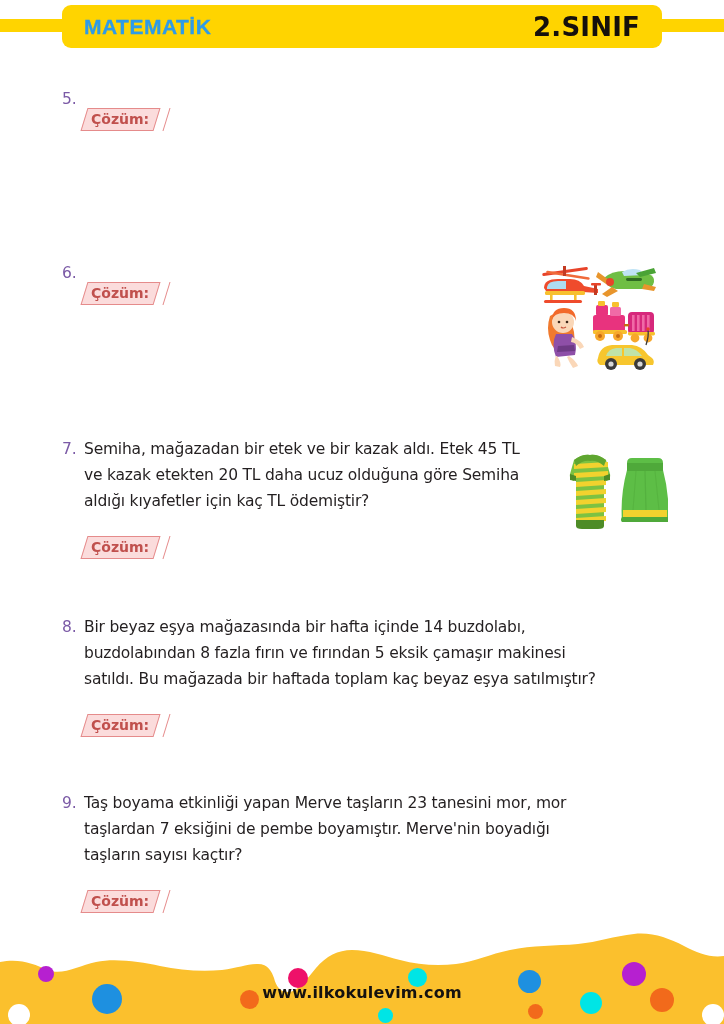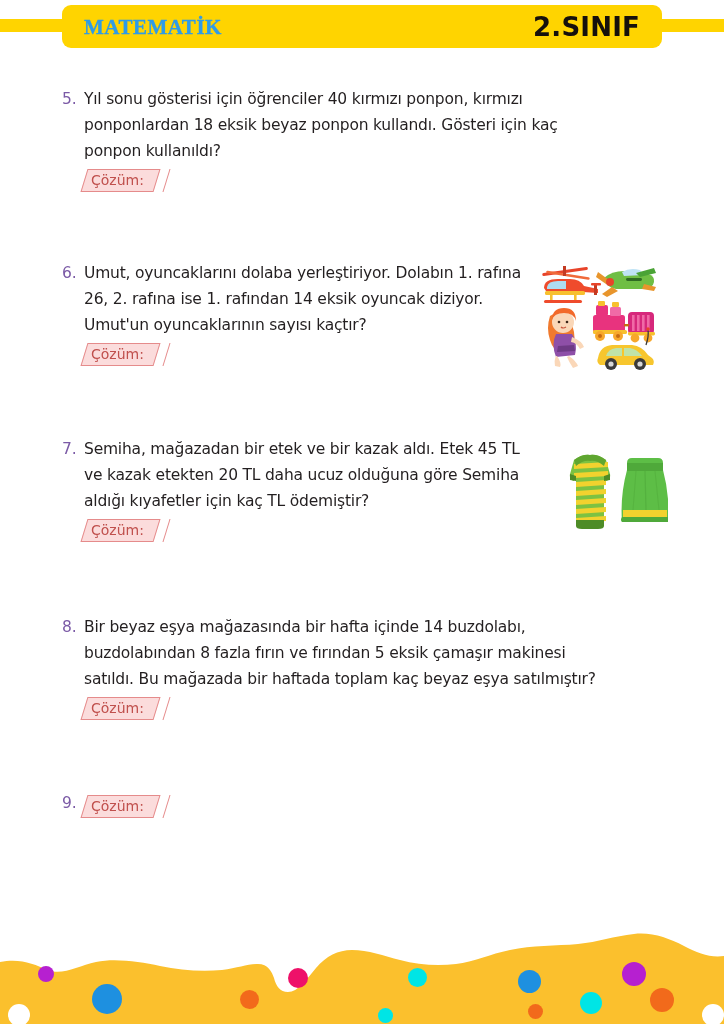--- a/index.html
+++ b/index.html
@@ -41,21 +41,21 @@
   }
   .header-title {
     position: absolute;
     left: 22px;
     top: 50%;
     transform: translateY(-50%);
     color: #2E9BE8;
     font-size: 21px;
     font-weight: bold;
     letter-spacing: 0.5px;
-    font-family: Liberation Serif, serif;
+    font-family: Liberation Sans, sans-serif;
     -webkit-text-stroke: 0.3px #2E9BE8;
   }
   .header-grade {
     position: absolute;
     right: 22px;
     top: 50%;
     transform: translateY(-50%);
     color: #15100C;
     font-size: 26px;
     font-weight: bold;
@@ -85,23 +85,24 @@
     line-height: 26px;
     letter-spacing: -0.2px;
     font-family: "DejaVu Sans", sans-serif;
     max-width: 520px;
   }
   .q-text.narrow { max-width: 440px; }
 
   
   .cozum-wrap {
     position: relative;
-    margin-top: 5px;
+    margin-top: 22px;
     height: 24px;
     width: 115px;
+    font-weight: bold;
   }
   .cozum-box {
     position: absolute;
     left: 0; top: 0;
     height: 23px;
     width: 73px;
     background: #FBDCDC;
     border: 1px solid #E58B8B;
     box-sizing: border-box;
     transform: skewX(-17deg);
@@ -167,35 +168,33 @@
   <div class="header-banner">
     <div class="header-title">MATEMATİK</div>
     <div class="header-grade">2.SINIF</div>
   </div>
 </div>
 
 <div class="question" style="top:86px;">
   <div class="q-row">
     <div class="q-num">5.</div>
     <div class="q-body">
-      <div class="q-text">Yıl sonu gösterisi için öğrenciler 40 kırmızı ponpon, kırmızı ponponlardan 18 eksik beyaz ponpon kullandı. Gösteri için kaç ponpon kullanıldı?</div>
       <div class="cozum-wrap">
         <div class="cozum-box"></div>
         <div class="cozum-label">Çözüm:</div>
         <div class="cozum-slash"></div>
       </div>
     </div>
   </div>
 </div>
 
 <div class="question" style="top:260px;">
   <div class="q-row">
     <div class="q-num">6.</div>
     <div class="q-body">
-      <div class="q-text narrow">Umut, oyuncaklarını dolaba yerleştiriyor. Dolabın 1. rafına 26, 2. rafına ise 1. rafından 14 eksik oyuncak diziyor. Umut'un oyuncaklarının sayısı kaçtır?</div>
       <div class="cozum-wrap">
         <div class="cozum-box"></div>
         <div class="cozum-label">Çözüm:</div>
         <div class="cozum-slash"></div>
       </div>
     </div>
   </div>
 </div>
 
 <div class="illus" style="left:536px; top:258px; width:122px; height:112px;">
@@ -336,20 +335,21 @@
         <div class="cozum-slash"></div>
       </div>
     </div>
   </div>
 </div>
 
 <div class="question" style="top:790px;">
   <div class="q-row">
     <div class="q-num">9.</div>
     <div class="q-body">
+      <div class="q-text">Taş boyama etkinliği yapan Merve taşların 23 tanesini mor, mor taşlardan 7 eksiğini de pembe boyamıştır. Merve'nin boyadığı taşların sayısı kaçtır?</div>
       <div class="cozum-wrap">
         <div class="cozum-box"></div>
         <div class="cozum-label">Çözüm:</div>
         <div class="cozum-slash"></div>
       </div>
     </div>
   </div>
 </div>
 
 <div class="footer">
@@ -381,13 +381,14 @@
   <div class="dot" style="left:378px; top:88px;  width:15px; height:15px; background:#00E5E5;"></div>
   <div class="dot" style="left:622px; top:42px;  width:24px; height:24px; background:#B620D0;"></div>
   <div class="dot" style="left:518px; top:50px;  width:23px; height:23px; background:#1E90E0;"></div>
   <div class="dot" style="left:580px; top:72px;  width:22px; height:22px; background:#00E5E5;"></div>
   <div class="dot" style="left:650px; top:68px;  width:24px; height:24px; background:#F26A1B;"></div>
   <div class="dot" style="left:528px; top:84px;  width:15px; height:15px; background:#F26A1B;"></div>
   <div class="dot" style="left:702px; top:84px;  width:22px; height:22px; background:#FFFFFF;"></div>
   <div class="dot" style="left:288px; top:48px;  width:20px; height:20px; background:#EE1169;"></div>
   <div class="dot" style="left:408px; top:48px;  width:19px; height:19px; background:#00E5E5;"></div>
 
+  <div class="footer-url">www.ilkokulevim.com</div>
 </div>
 
 </body></html>

